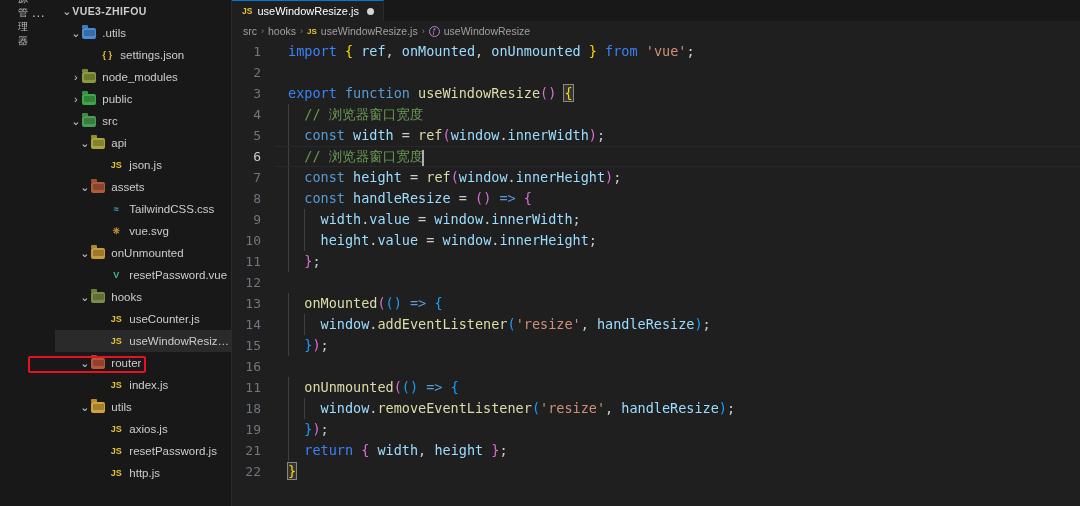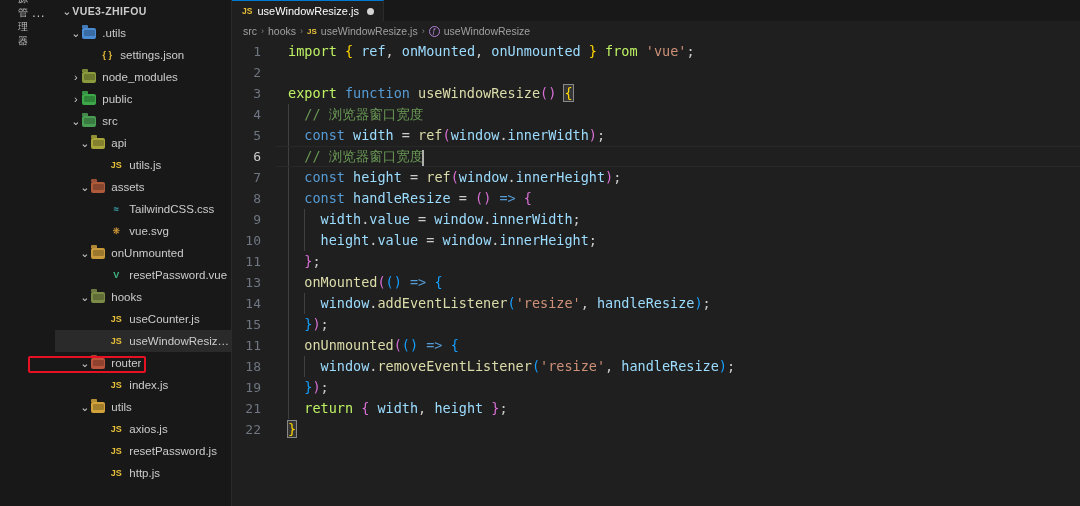--- a/index.html
+++ b/index.html
@@ -233,21 +233,21 @@
 
   
   .guide {
     position: absolute;
     top: 0; bottom: 0;
     width: 1px;
     background: #404040;
   }
 
   
-  .t-kw   { color: #bef264; }
+  .t-kw   { color: #3b82f6; }
   .t-ctrl { color: #569cd6; }
   .t-var  { color: #9cdcfe; }
   .t-fn   { color: #dcdcaa; }
   .t-str  { color: #ce9178; }
   .t-cmt  { color: #6a9955; }
   .t-b1   { color: #ffd700; }
   .t-b2   { color: #da70d6; }
   .t-b3   { color: #179fff; }
   .t-pl   { color: #cccccc; }
   .t-bmatch { color: #ffd700; background: rgba(100,100,100,.32); outline: 1px solid #888; }
@@ -314,21 +314,21 @@
         <div class="row" style="padding-left: 24px;">
           <span class="twisty" style="font-size: 11px; line-height: 14px;">⌄</span>
           <span class="ficon">
             <span class="folder" style="background: rgb(168, 166, 58);"></span>
           </span>
           <span class="lbl">api</span>
         </div>
         <div class="row" style="padding-left: 42px;">
           <span class="twisty"></span>
           <span class="ficon js-ic">JS</span>
-          <span class="lbl">utils.js</span>
+          <span class="lbl">json.js</span>
         </div>
         <div class="row" style="padding-left: 24px;">
           <span class="twisty" style="font-size: 11px; line-height: 14px;">⌄</span>
           <span class="ficon">
             <span class="folder" style="background: rgb(176, 90, 60);"></span>
           </span>
           <span class="lbl">assets</span>
         </div>
         <div class="row" style="padding-left: 42px;">
           <span class="twisty"></span>
@@ -444,23 +444,25 @@
           <div class="cline"><span class="lnum">2</span><span class="ctext"></span></div>
           <div class="cline"><span class="lnum">3</span><span class="ctext"><span class="t-kw">export</span><span class="t-pl"> </span><span class="t-ctrl">function</span><span class="t-pl"> </span><span class="t-fn">useWindowResize</span><span class="t-b2">(</span><span class="t-b2">)</span><span class="t-pl"> </span><span class="t-bmatch">{</span></span></div>
           <div class="cline"><span class="lnum">4</span><span class="ctext"><span class="guide" style="left: 12px;"></span><span class="t-cmt">  // 浏览器窗口宽度</span></span></div>
           <div class="cline"><span class="lnum">5</span><span class="ctext"><span class="guide" style="left: 12px;"></span><span class="t-pl">  </span><span class="t-ctrl">const</span><span class="t-pl"> </span><span class="t-var">width</span><span class="t-pl"> </span><span class="t-pl">=</span><span class="t-pl"> </span><span class="t-fn">ref</span><span class="t-b2">(</span><span class="t-var">window</span><span class="t-pl">.</span><span class="t-var">innerWidth</span><span class="t-b2">)</span><span class="t-pl">;</span></span></div>
           <div class="cline active"><span class="lnum">6</span><span class="ctext"><span class="guide" style="left: 12px;"></span><span class="t-cmt">  // 浏览器窗口宽度</span><span class="caret"></span></span></div>
           <div class="cline"><span class="lnum">7</span><span class="ctext"><span class="guide" style="left: 12px;"></span><span class="t-pl">  </span><span class="t-ctrl">const</span><span class="t-pl"> </span><span class="t-var">height</span><span class="t-pl"> </span><span class="t-pl">=</span><span class="t-pl"> </span><span class="t-fn">ref</span><span class="t-b2">(</span><span class="t-var">window</span><span class="t-pl">.</span><span class="t-var">innerHeight</span><span class="t-b2">)</span><span class="t-pl">;</span></span></div>
           <div class="cline"><span class="lnum">8</span><span class="ctext"><span class="guide" style="left: 12px;"></span><span class="t-pl">  </span><span class="t-ctrl">const</span><span class="t-pl"> </span><span class="t-var">handleResize</span><span class="t-pl"> </span><span class="t-pl">=</span><span class="t-pl"> </span><span class="t-b2">(</span><span class="t-b2">)</span><span class="t-pl"> </span><span class="t-ctrl">=&gt;</span><span class="t-pl"> </span><span class="t-b2">{</span></span></div>
           <div class="cline"><span class="lnum">9</span><span class="ctext"><span class="guide" style="left: 12px;"></span><span class="guide" style="left: 28.3px;"></span><span class="t-pl">    </span><span class="t-var">width</span><span class="t-pl">.</span><span class="t-var">value</span><span class="t-pl"> </span><span class="t-pl">=</span><span class="t-pl"> </span><span class="t-var">window</span><span class="t-pl">.</span><span class="t-var">innerWidth</span><span class="t-pl">;</span></span></div>
           <div class="cline"><span class="lnum">10</span><span class="ctext"><span class="guide" style="left: 12px;"></span><span class="guide" style="left: 28.3px;"></span><span class="t-pl">    </span><span class="t-var">height</span><span class="t-pl">.</span><span class="t-var">value</span><span class="t-pl"> </span><span class="t-pl">=</span><span class="t-pl"> </span><span class="t-var">window</span><span class="t-pl">.</span><span class="t-var">innerHeight</span><span class="t-pl">;</span></span></div>
           <div class="cline"><span class="lnum">11</span><span class="ctext"><span class="guide" style="left: 12px;"></span><span class="t-pl">  </span><span class="t-b2">}</span><span class="t-pl">;</span></span></div>
+          <div class="cline"><span class="lnum">12</span><span class="ctext"><span class="guide" style="left: 12px;"></span></span></div>
           <div class="cline"><span class="lnum">13</span><span class="ctext"><span class="guide" style="left: 12px;"></span><span class="t-pl">  </span><span class="t-fn">onMounted</span><span class="t-b2">(</span><span class="t-b3">(</span><span class="t-b3">)</span><span class="t-pl"> </span><span class="t-ctrl">=&gt;</span><span class="t-pl"> </span><span class="t-b3">{</span></span></div>
           <div class="cline"><span class="lnum">14</span><span class="ctext"><span class="guide" style="left: 12px;"></span><span class="guide" style="left: 28.3px;"></span><span class="t-pl">    </span><span class="t-var">window</span><span class="t-pl">.</span><span class="t-fn">addEventListener</span><span class="t-b3">(</span><span class="t-str">'resize'</span><span class="t-pl">, </span><span class="t-var">handleResize</span><span class="t-b3">)</span><span class="t-pl">;</span></span></div>
           <div class="cline"><span class="lnum">15</span><span class="ctext"><span class="guide" style="left: 12px;"></span><span class="t-pl">  </span><span class="t-b3">}</span><span class="t-b2">)</span><span class="t-pl">;</span></span></div>
+          <div class="cline"><span class="lnum">16</span><span class="ctext"><span class="guide" style="left: 12px;"></span></span></div>
           <div class="cline"><span class="lnum">11</span><span class="ctext"><span class="guide" style="left: 12px;"></span><span class="t-pl">  </span><span class="t-fn">onUnmounted</span><span class="t-b2">(</span><span class="t-b3">(</span><span class="t-b3">)</span><span class="t-pl"> </span><span class="t-ctrl">=&gt;</span><span class="t-pl"> </span><span class="t-b3">{</span></span></div>
           <div class="cline"><span class="lnum">18</span><span class="ctext"><span class="guide" style="left: 12px;"></span><span class="guide" style="left: 28.3px;"></span><span class="t-pl">    </span><span class="t-var">window</span><span class="t-pl">.</span><span class="t-fn">removeEventListener</span><span class="t-b3">(</span><span class="t-str">'resize'</span><span class="t-pl">, </span><span class="t-var">handleResize</span><span class="t-b3">)</span><span class="t-pl">;</span></span></div>
           <div class="cline"><span class="lnum">19</span><span class="ctext"><span class="guide" style="left: 12px;"></span><span class="t-pl">  </span><span class="t-b3">}</span><span class="t-b2">)</span><span class="t-pl">;</span></span></div>
           <div class="cline"><span class="lnum">21</span><span class="ctext"><span class="guide" style="left: 12px;"></span><span class="t-pl">  </span><span class="t-kw">return</span><span class="t-pl"> </span><span class="t-b2">{</span><span class="t-pl"> </span><span class="t-var">width</span><span class="t-pl">, </span><span class="t-var">height</span><span class="t-pl"> </span><span class="t-b2">}</span><span class="t-pl">;</span></span></div>
           <div class="cline"><span class="lnum">22</span><span class="ctext"><span class="t-bmatch">}</span></span></div>
         </div>
     </div>
 
   </div>
 </div>

